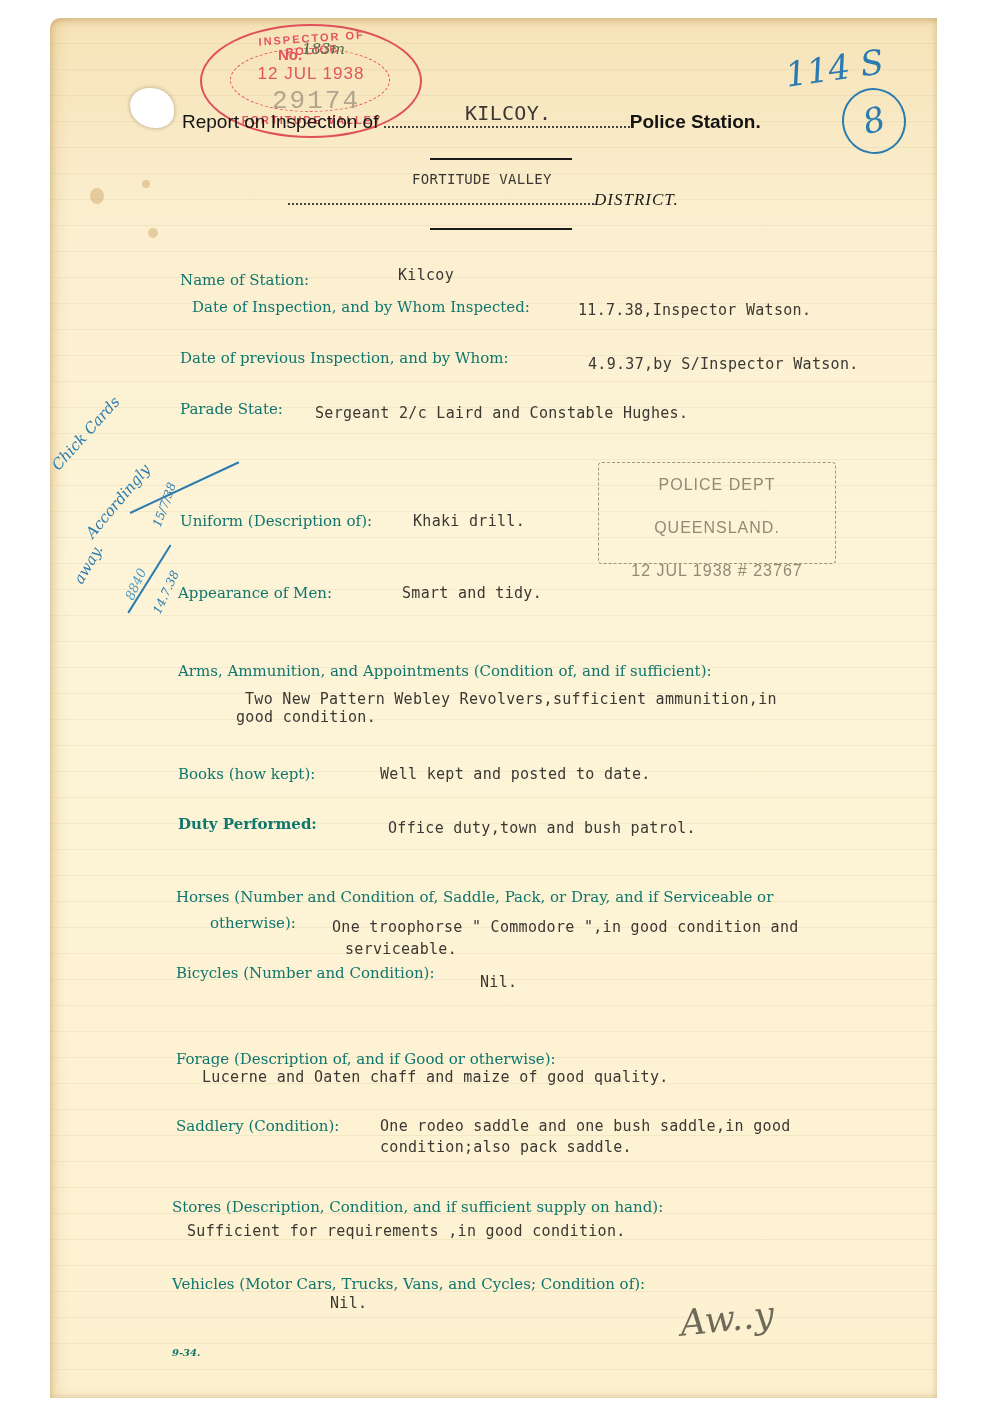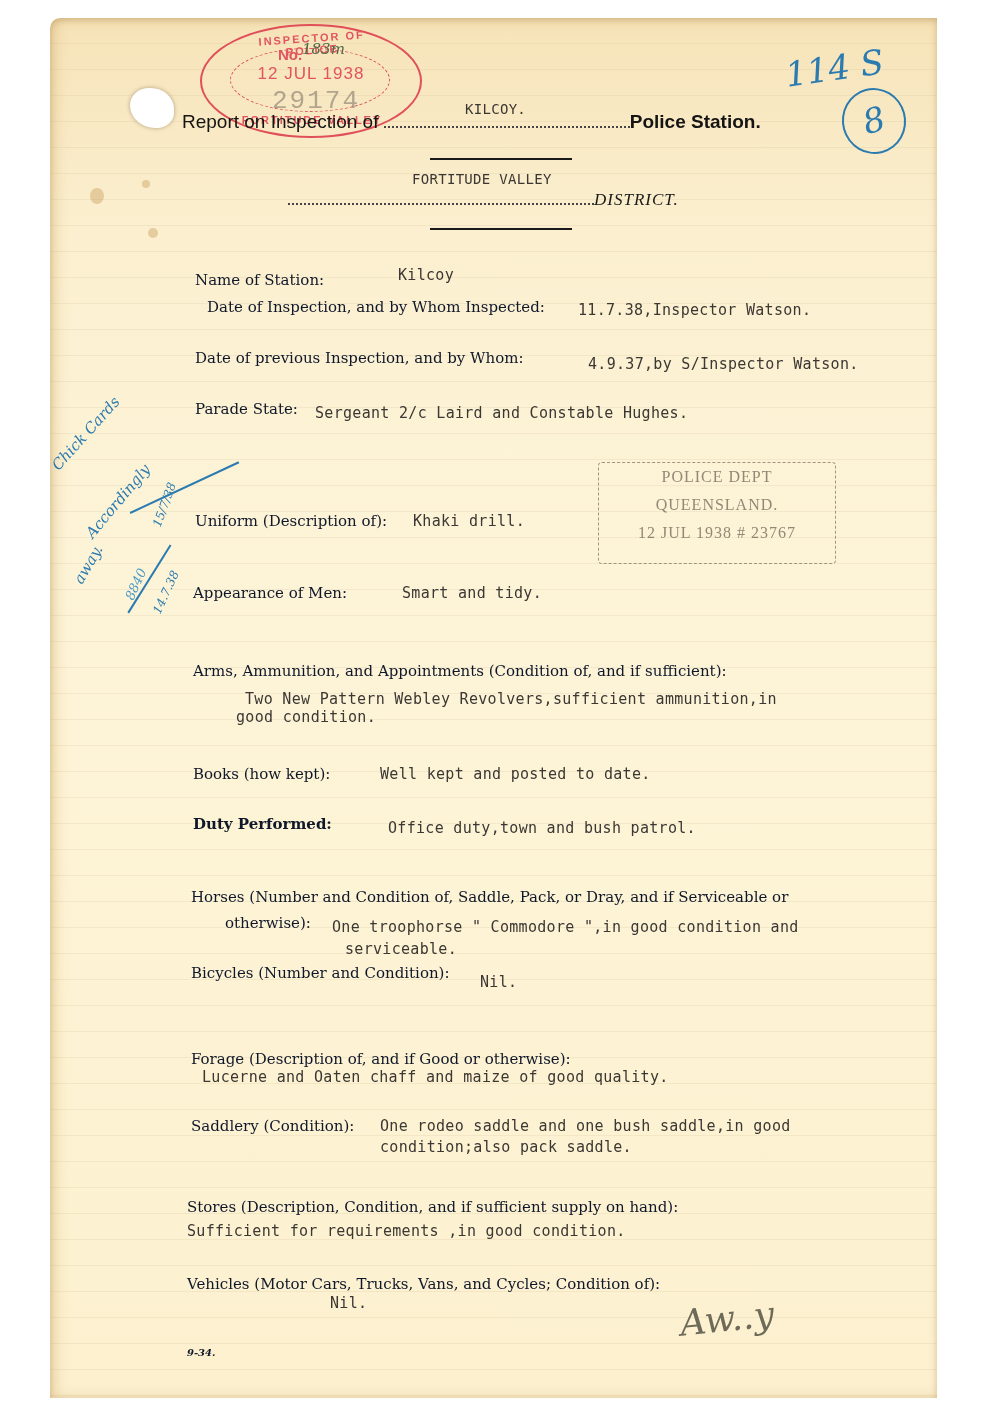--- a/index.html
+++ b/index.html
@@ -15,21 +15,21 @@
     border-top-left-radius:10px;
     box-shadow: inset 0 2px 6px rgba(150,110,50,0.35), inset 6px 0 14px rgba(210,170,100,0.35);
   }
   .hole {
     position:absolute; left:130px; top:88px; width:44px; height:40px;
     background:#ffffff; border-radius:45% 55% 40% 60%;
     box-shadow: 0 0 4px rgba(160,140,110,0.8);
   }
   .stain { position:absolute; border-radius:50%; background:rgba(190,140,70,0.35); }
   .abs { position:absolute; }
-  .printed { font-family:"DejaVu Serif", serif; color:#0f172a; font-size:15px;margin-left:15px; }
+  .printed { font-family:"DejaVu Serif", serif; color:#0f766e; font-size:15px; }
   .typed { font-family:"DejaVu Sans Mono", monospace; color:#3b3733; font-size:15px; letter-spacing:0.3px; }
   .header-sans { font-family:"Liberation Sans", sans-serif; color:#141414; font-size:19px; }
   .dots { border-bottom:2px dotted #444; display:inline-block; height:1px; }
   .rule { position:absolute; height:2px; background:#1a1a1a; }
   .italic { font-style:italic; font-family:"Liberation Serif", serif; font-size:17px; letter-spacing:1px; color:#1a1a1a; }
 
   
   .oval-stamp {
     position:absolute; left:200px; top:24px; width:218px; height:110px;
     border:2px solid #e0505a; border-radius:50%; color:#e05560;
@@ -46,21 +46,21 @@
   .oval-bottom { position:absolute; left:30px; top:88px; width:160px; text-align:center; font-size:11px; letter-spacing:2px; font-weight:bold; }
   .oval-serial { position:absolute; left:70px; top:60px; font-size:26px; color:rgba(120,110,100,0.55); font-family:"Liberation Mono", monospace; letter-spacing:2px; }
 
   
   .rect-stamp {
     position:absolute; left:598px; top:462px; width:236px; height:100px;
     border:1px dashed rgba(120,110,95,0.7); border-radius:4px;
     color:rgba(110,100,85,0.75); font-family:"Liberation Sans", sans-serif;
     text-align:center; font-size:16px; letter-spacing:1px;
   }
-  .rect-stamp div { line-height:28px;font-family:Liberation Serif, serif; }
+  .rect-stamp div { line-height:43px; }
 
   .handwriting-blue { font-family:"DejaVu Serif", serif; font-style:italic; color:#2b7bb0; }
   .pencil { font-family:"DejaVu Serif", serif; font-style:italic; color:#6e6a5a; }
 </style>
 </head>
 <body>
 
 <div class="page">
   <div class="stain" style="left:98px;top:210px;width:10px;height:10px;"></div>
   <div class="stain" style="left:92px;top:162px;width:8px;height:8px;"></div>
@@ -81,21 +81,21 @@
 
 <div class="abs handwriting-blue" style="left:785px;top:48px;font-size:34px;transform:rotate(-8deg);">114 S</div>
 <div class="abs" style="left:842px;top:88px;width:60px;height:62px;border:2.5px solid #2b7bb0;border-radius:50%;transform:rotate(-15deg);">
   <div class="handwriting-blue" style="text-align:center;font-size:34px;line-height:60px;">8</div>
 </div>
 
 <div class="abs header-sans" style="left:182px;top:111px;">
   <span>Report on Inspection of</span>
   <span class="dots" style="width:246px;"></span><span style="font-weight:bold;">Police Station.</span>
 </div>
-<div class="abs typed" style="left:465px;top:101px;font-size:14px;">KILCOY.</div>
+<div class="abs typed" style="left:465px;top:101px;font-size:20px;">KILCOY.</div>
 
 <div class="rule" style="left:430px;top:158px;width:142px;"></div>
 
 <div class="abs typed" style="left:412px;top:171px;font-size:14px;">FORTITUDE VALLEY</div>
 <div class="abs" style="left:288px;top:190px;">
   <span class="dots" style="width:306px;"></span><span class="italic">DISTRICT.</span>
 </div>
 
 <div class="rule" style="left:430px;top:228px;width:142px;"></div>
 

